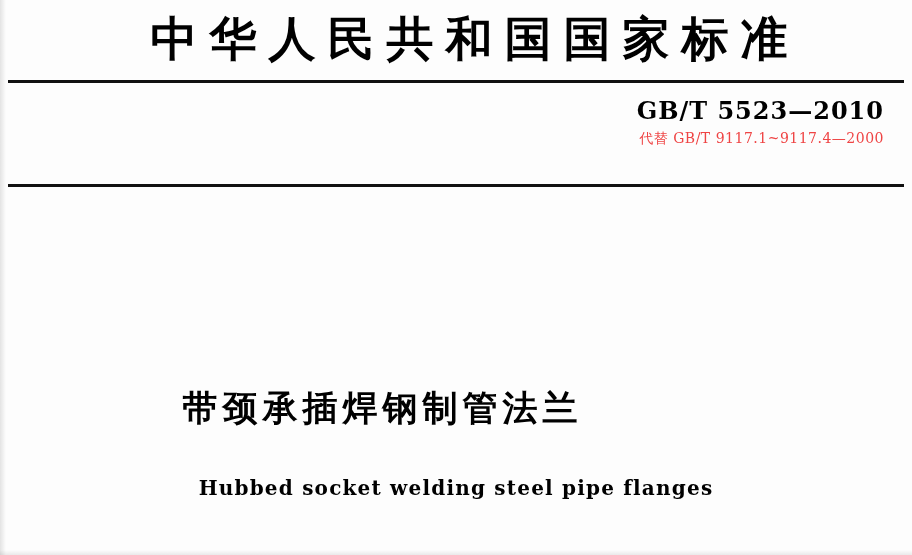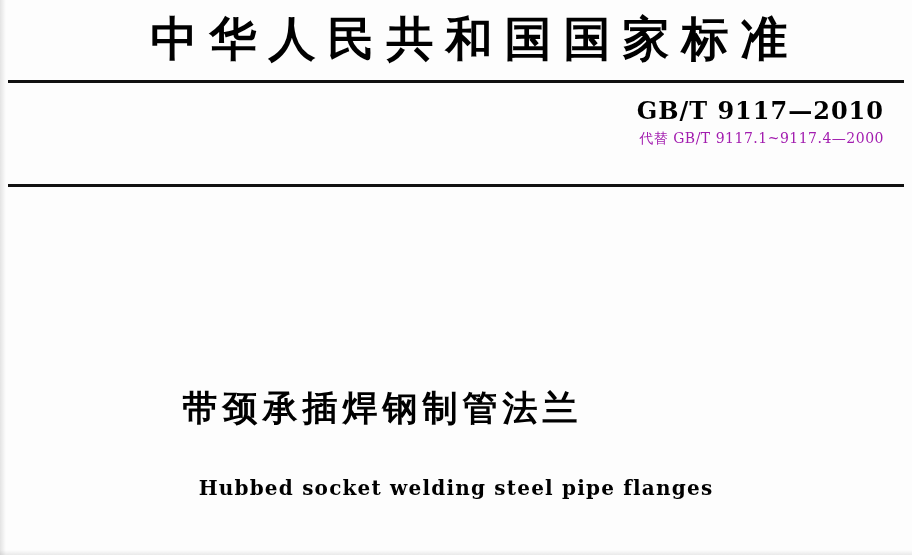--- a/index.html
+++ b/index.html
@@ -70,21 +70,21 @@
     font-weight: bold;
     font-size: 24px;
     letter-spacing: 1px;
     color: #000000;
     white-space: nowrap;
   }
   .std-replaces {
     font-family: "DejaVu Serif", serif;
     font-size: 14px;
     letter-spacing: 0.5px;
-    color: #a21caf;
+    color: #ef4444;
     white-space: nowrap;
     margin-top: 4px;
   }
 
   
   .doc-title-cn {
     position: absolute;
     left: 0;
     top: 385px;
     width: 760px;
@@ -138,21 +138,21 @@
 
 <div class="page">
 
   <div class="edge-shade-left"></div>
 
   <div class="national-title">中华人民共和国国家标准</div>
 
   <div class="rule-top"></div>
 
   <div class="std-number-block">
-    <div class="std-number">GB/T 9117—2010</div>
+    <div class="std-number">GB/T 5523—2010</div>
     <div class="std-replaces">代替 GB/T 9117.1~9117.4—2000</div>
   </div>
 
   <div class="rule-bottom"></div>
 
   <div class="doc-title-cn">带颈承插焊钢制管法兰</div>
 
   <div class="doc-title-en">Hubbed socket welding steel pipe flanges</div>
 
   <div class="edge-shade-bottom"></div>

